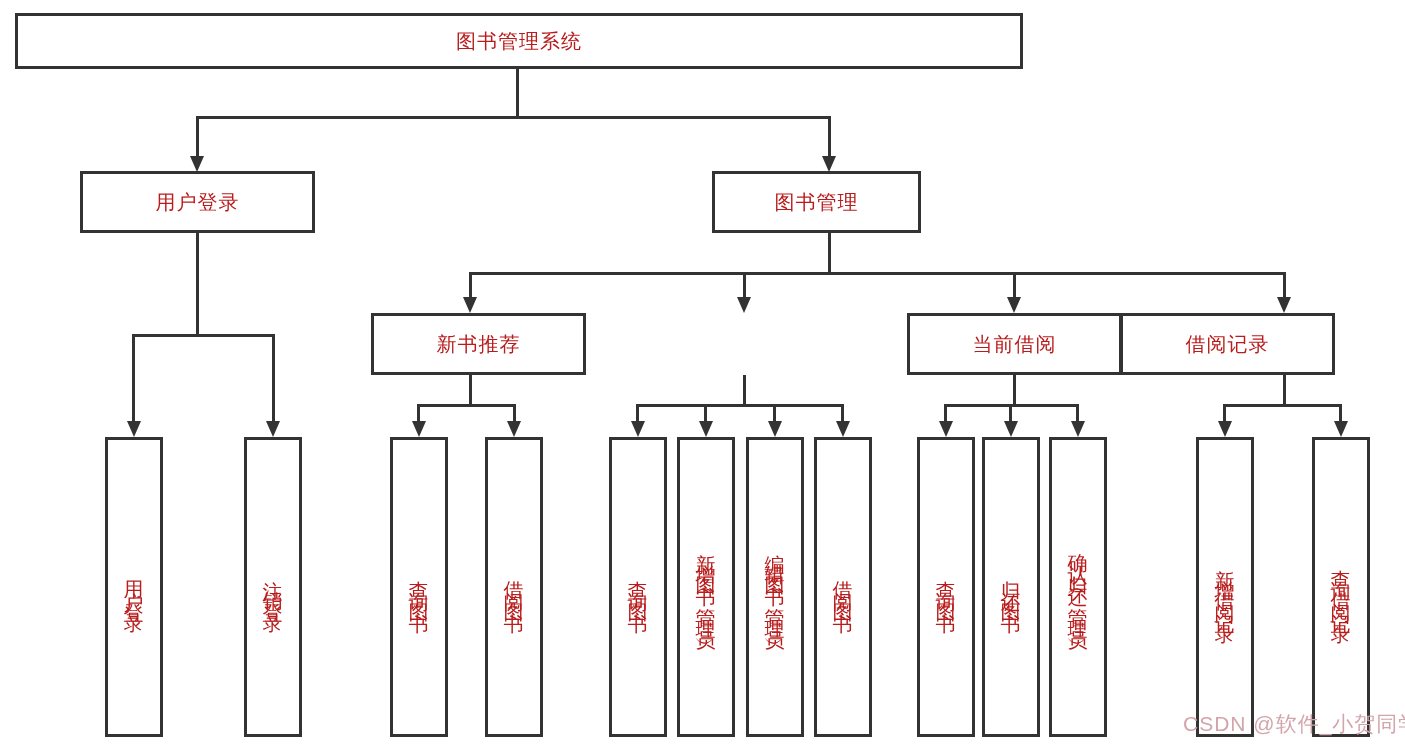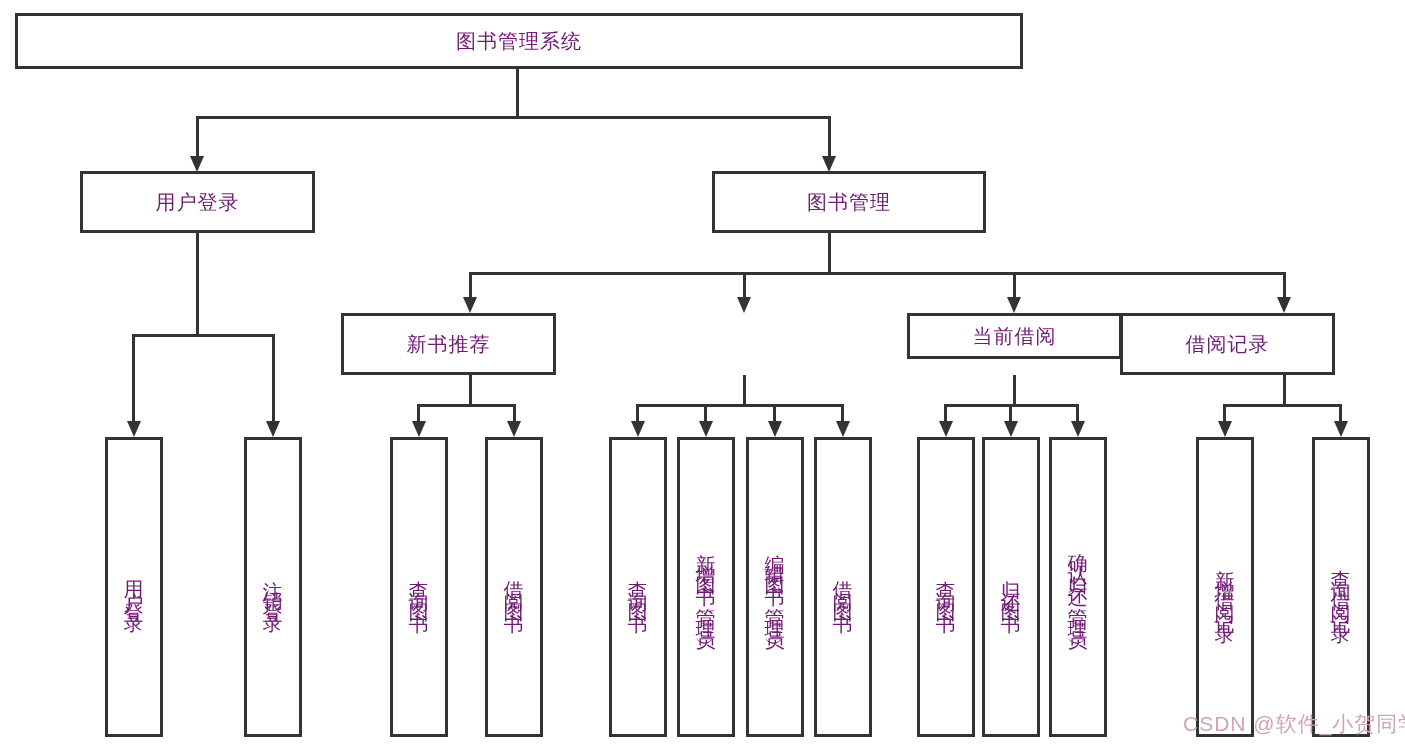--- a/index.html
+++ b/index.html
@@ -5,21 +5,21 @@
   html,body{margin:0;padding:0;background:#ffffff;}
   body{font-family:"Liberation Sans", sans-serif;}
   #stage{position:relative;width:1405px;height:747px;background:#ffffff;overflow:hidden;}
 
   .node{
     position:absolute;
     box-sizing:border-box;
     border:3px solid #333333;
     background:#ffffff;
     display:flex;align-items:center;justify-content:center;
-    color:#701a75;
+    color:#b91c1c;
   }
   .h-node{font-size:20px;letter-spacing:1px;}
   .leaf{
     width:58px;height:300px;top:437px;
     font-size:20px;
   }
   .leaf .vtext{
     writing-mode:vertical-rl;
     text-orientation:mixed;
     letter-spacing:11px;
@@ -52,28 +52,28 @@
 <div id="stage">
 
   <div class="node h-node" style="left:15px;top:13px;width:1008px;height:56px;">
     <span>图书管理系统</span>
   </div>
 
   <div class="node h-node" style="left:80px;top:171px;width:235px;height:62px;">
     <span>用户登录</span>
   </div>
 
-  <div class="node h-node" style="left:712px;top:171px;width:274px;height:62px;">
+  <div class="node h-node" style="left:712px;top:171px;width:209px;height:62px;">
     <span>图书管理</span>
   </div>
 
-  <div class="node h-node" style="left:341px;top:313px;width:215px;height:62px;">
+  <div class="node h-node" style="left:371px;top:313px;width:215px;height:62px;">
     <span>新书推荐</span>
   </div>
-  <div class="node h-node" style="left:907px;top:313px;width:215px;height:46px;">
+  <div class="node h-node" style="left:907px;top:313px;width:215px;height:62px;">
     <span>当前借阅</span>
   </div>
   <div class="node h-node" style="left:1120px;top:313px;width:215px;height:62px;">
     <span>借阅记录</span>
   </div>
 
   <div class="node leaf" style="left:105px;">
     <span class="vtext">用户登录</span>
   </div>
   <div class="node leaf" style="left:244px;">

